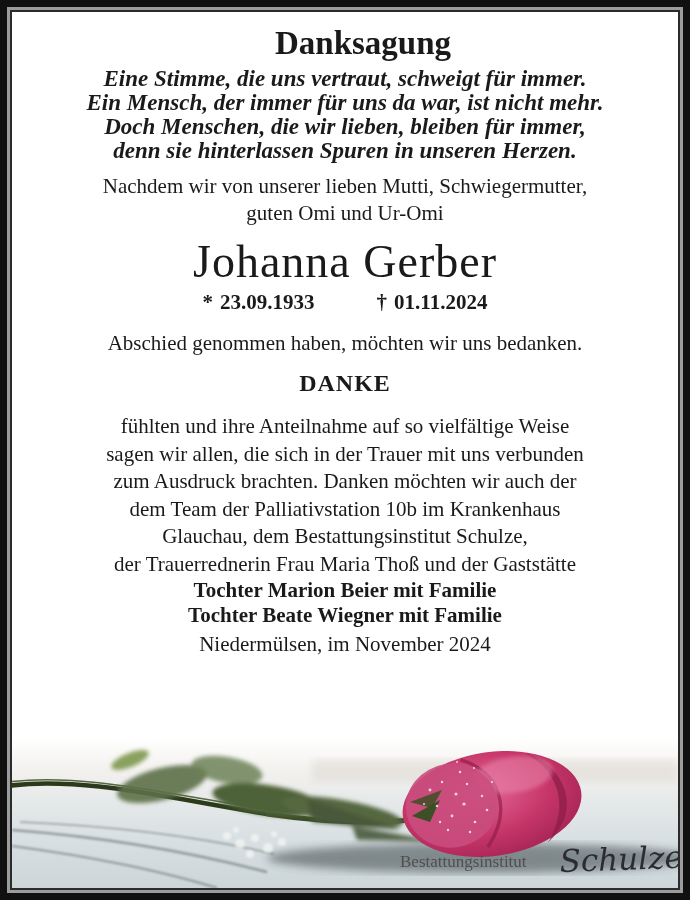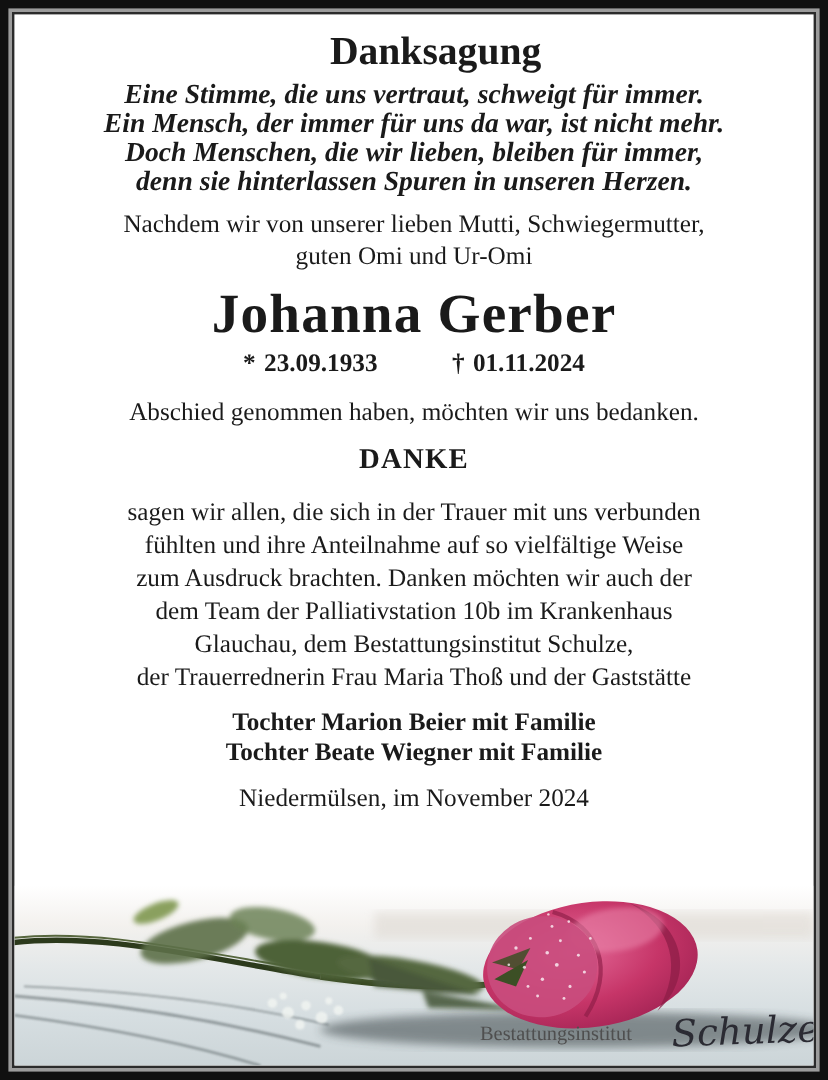--- a/index.html
+++ b/index.html
@@ -29,43 +29,43 @@
   .poem { margin-top: 4px; }
   .poem div {
     font-size: 23px; font-weight: bold; font-style: italic;
     line-height: 24px;
   }
   .intro { margin-top: 10px; }
   .intro div { font-size: 21px; line-height: 27px; }
 
   .name {
     margin-top: 8px;
-    font-size: 46px; font-weight: bold; line-height: 53px;
+    font-size: 46px; font-weight: normal; line-height: 53px;
     letter-spacing: 1px;
   }
   .dates {
     margin-top: 2px;
     display: flex; justify-content: center; gap: 62px;
     font-size: 21px; font-weight: bold; line-height: 24px;
   }
   .dates .sym { margin-right: 7px; }
 
   .farewell { margin-top: 16px; font-size: 21px; line-height: 26px; }
   .danke {
     margin-top: 9px;
     font-size: 24px; font-weight: bold; line-height: 36px;
     letter-spacing: 1px;
   }
   .thanks { margin-top: 12px; }
   .thanks div { font-size: 21px; line-height: 27.5px; }
 
-  .family { margin-top: 11px; }
+  .family { }
   .family div { font-size: 21px; font-weight: bold; line-height: 25px; }
 
-  .placedate { margin-top: 13px; font-size: 21px; line-height: 26px; }
+  .placedate { margin-top: 3px; font-size: 21px; line-height: 26px; }
 
   .photo {
     position: absolute; left: 0; right: 0; bottom: 0;
     height: 150px;
   }
   .photo svg { display: block; width: 100%; height: 100%; }
 </style>
 </head>
 <body>
 
@@ -96,22 +96,22 @@
         <div>
           <span class="sym">†</span><span>01.11.2024</span>
         </div>
       </div>
 
       <div class="farewell">Abschied genommen haben, möchten wir uns bedanken.</div>
 
       <div class="danke">DANKE</div>
 
       <div class="thanks">
+        <div>fühlten und ihre Anteilnahme auf so vielfältige Weise</div>
         <div>sagen wir allen, die sich in der Trauer mit uns verbunden</div>
-        <div>fühlten und ihre Anteilnahme auf so vielfältige Weise</div>
         <div>zum Ausdruck brachten. Danken möchten wir auch der</div>
         <div>dem Team der Palliativstation 10b im Krankenhaus</div>
         <div>Glauchau, dem Bestattungsinstitut Schulze,</div>
         <div>der Trauerrednerin Frau Maria Thoß und der Gaststätte</div>
       </div>
 
       <div class="family">
         <div>Tochter Marion Beier mit Familie</div>
         <div>Tochter Beate Wiegner mit Familie</div>
       </div>

